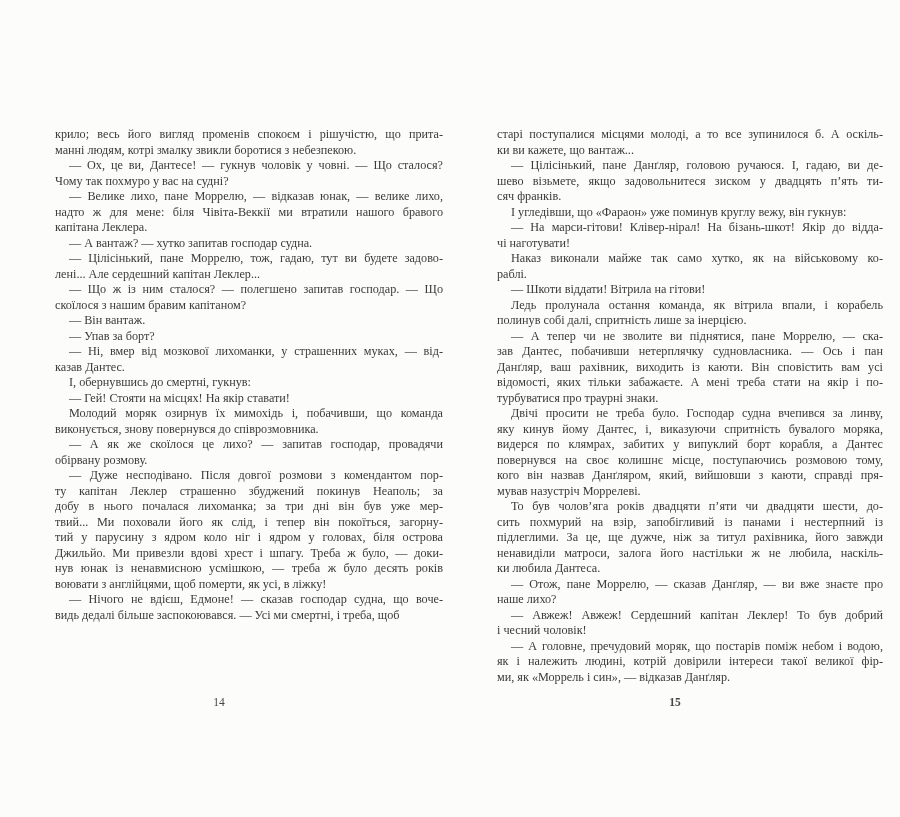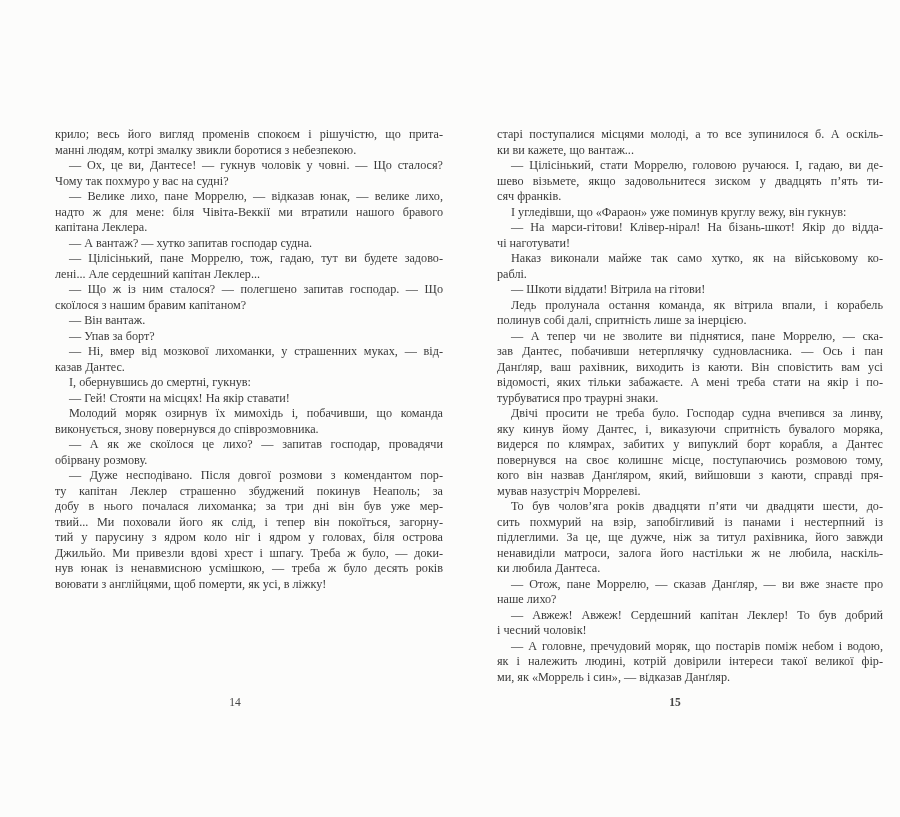--- a/index.html
+++ b/index.html
@@ -39,21 +39,21 @@
   .line.indent { padding-left: 14px; }
   .page-number {
     position: absolute;
     top: 694px;
     height: 16px;
     line-height: 16px;
     font-size: 11.5px;
     color: #454545;
     text-align: center;
   }
-  .page-number.left  { left: 65px;  width: 340px; }
+  .page-number.left  { left: 49px;  width: 340px; }
   .page-number.right { left: 497px; width: 356px; font-weight: bold; }
 </style>
 </head>
 <body>
 
 <div class="spread">
 
   <div class="page-text left">
       <div class="paragraph">
         <div class="line">крило; весь його вигляд променів спокоєм і рішучістю, що прита-</div>
@@ -106,29 +106,33 @@
       <div class="paragraph">
         <div class="line indent">— Дуже несподівано. Після довгої розмови з комендантом пор-</div>
         <div class="line">ту капітан Леклер страшенно збуджений покинув Неаполь; за</div>
         <div class="line">добу в нього почалася лихоманка; за три дні він був уже мер-</div>
         <div class="line">твий... Ми поховали його як слід, і тепер він покоїться, загорну-</div>
         <div class="line">тий у парусину з ядром коло ніг і ядром у головах, біля острова</div>
         <div class="line">Джильйо. Ми привезли вдові хрест і шпагу. Треба ж було, — доки-</div>
         <div class="line">нув юнак із ненавмисною усмішкою, — треба ж було десять років</div>
         <div class="line para-end">воювати з англійцями, щоб померти, як усі, в ліжку!</div>
       </div>
+      <div class="paragraph">
+        <div class="line indent">— Нічого не вдієш, Едмоне! — сказав господар судна, що воче-</div>
+        <div class="line para-end">видь дедалі більше заспокоювався. — Усі ми смертні, і треба, щоб</div>
+      </div>
     </div>
 
   <div class="page-text right">
       <div class="paragraph">
         <div class="line">старі поступалися місцями молоді, а то все зупинилося б. А оскіль-</div>
         <div class="line para-end">ки ви кажете, що вантаж...</div>
       </div>
       <div class="paragraph">
-        <div class="line indent">— Цілісінький, стати Моррелю, головою ручаюся. І, гадаю, ви де-</div>
+        <div class="line indent">— Цілісінький, пане Данґляр, головою ручаюся. І, гадаю, ви де-</div>
         <div class="line">шево візьмете, якщо задовольнитеся зиском у двадцять п’ять ти-</div>
         <div class="line para-end">сяч франків.</div>
       </div>
       <div class="paragraph">
         <div class="line indent para-end">І угледівши, що «Фараон» уже поминув круглу вежу, він гукнув:</div>
       </div>
       <div class="paragraph">
         <div class="line indent">— На марси-гітови! Клівер-нірал! На бізань-шкот! Якір до відда-</div>
         <div class="line para-end">чі наготувати!</div>
       </div>

